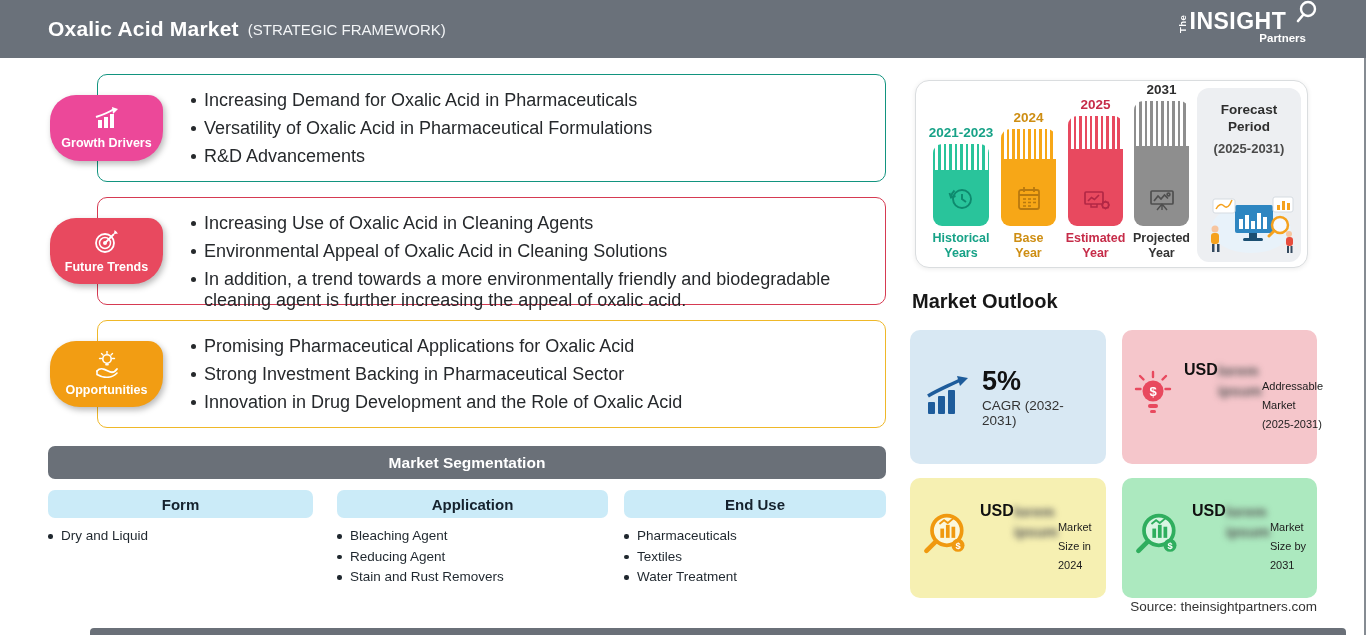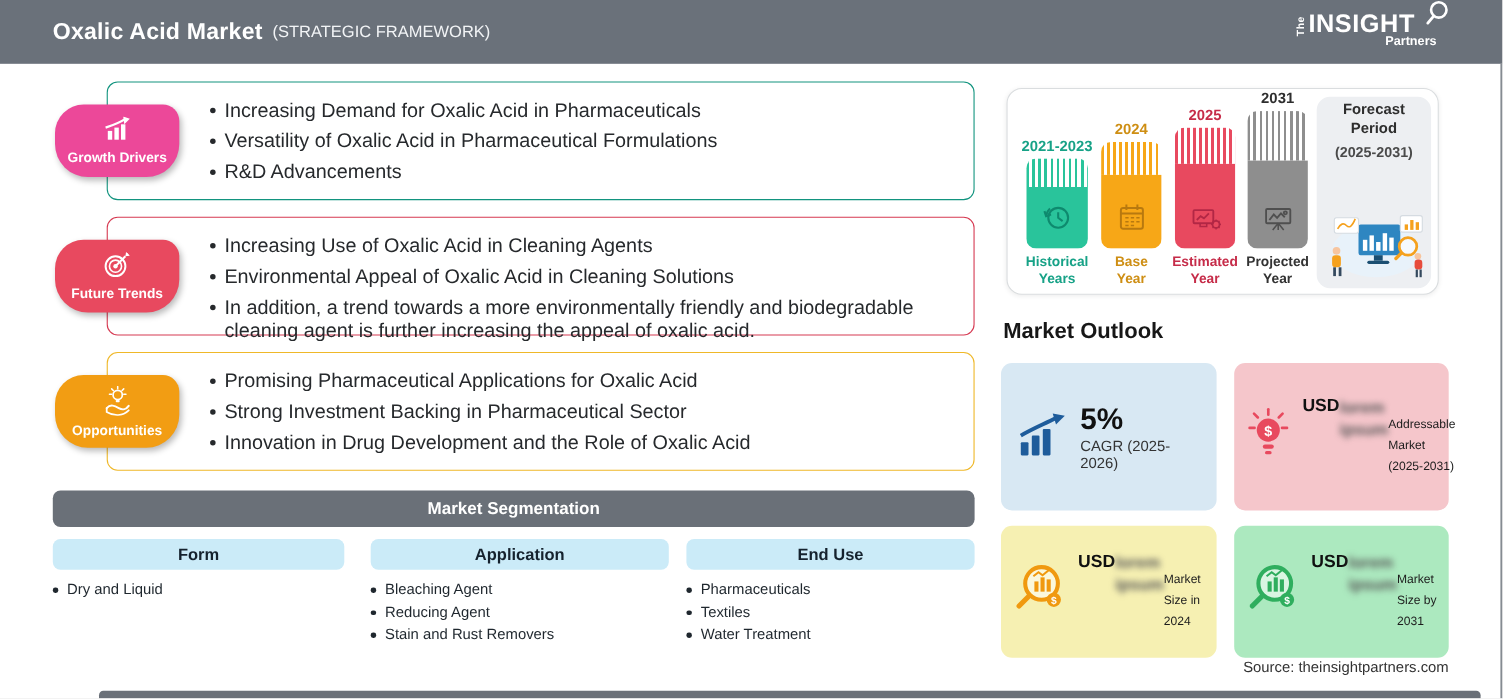--- a/index.html
+++ b/index.html
@@ -69,21 +69,21 @@
   #year-hist { left:4px;   width:82px; top:44px; color:#17A287; }
   #year-base { left:85px;  width:55px; top:29px; color:#CE8E13; }
   #year-est  { left:152px; width:55px; top:16px; color:#C62C49; }
   #year-proj { left:218px; width:55px; top:1px;  color:#2E2E2E; }
   .tl-cap { position:absolute; top:150px; font-weight:bold; font-size:12.5px; line-height:15px; text-align:center; }
   #cap-hist { left:10px;  width:70px; color:#17A287; }
   #cap-base { left:85px;  width:55px; color:#CE8E13; }
   #cap-est  { left:147px; width:65px; color:#C62C49; }
   #cap-proj { left:213px; width:65px; color:#333333; }
   #forecast { position:absolute; left:281px; top:7px; width:104px; height:174px; background:#EDEFF2; border-radius:12px; text-align:center; }
-  .fc-title { margin-top:3px; font-weight:bold; font-size:13.5px; color:#2E2E2E; line-height:17px; padding:0 14px; }
+  .fc-title { margin-top:13px; font-weight:bold; font-size:13.5px; color:#2E2E2E; line-height:17px; padding:0 14px; }
   .fc-range { margin-top:6px; font-weight:bold; font-size:13px; color:#4A4A4A; }
   .fc-illu { position:absolute; left:4px; bottom:3px; }
   
   #outlook-heading { position:absolute; left:912px; top:290px; font-size:20px; font-weight:bold; color:#171717; }
   .ol-card { position:absolute; border-radius:10px; }
   #card-cagr { left:910px; top:330px; width:196px; height:134px; background:#D8E8F3; }
   #card-addr { left:1122px; top:330px; width:195px; height:134px; background:#F5C6CB; }
   #card-2024 { left:910px; top:478px; width:196px; height:120px; background:#F6F0B2; }
   #card-2031 { left:1122px; top:478px; width:195px; height:120px; background:#ACE9BF; }
   .cagr-inner { display:flex; align-items:center; gap:10px; height:100%; padding:0 10px 0 14px; }
@@ -324,21 +324,21 @@
               <rect x="4" y="28" width="7" height="12" rx="1"></rect>
               <rect x="14" y="22" width="7" height="18" rx="1"></rect>
               <rect x="24" y="16" width="7" height="24" rx="1"></rect>
             </g>
             <path d="M4 22 C14 16 24 12 36 6" stroke="#1E5C9B" stroke-width="3.5" fill="none"></path>
             <polygon points="33,2 44,4 36,12" fill="#1E5C9B"></polygon>
           </svg>
       </span>
       <div>
         <div class="cagr-value">5%</div>
-        <div class="cagr-label">CAGR (2025-2026)</div>
+        <div class="cagr-label">CAGR (2032-2031)</div>
       </div>
     </div>
   </div>
 
   <div class="ol-card" id="card-addr">
     <div class="usd-inner">
       <span>
         <svg width="46" height="50" viewBox="0 0 44 50">
             <g stroke="#E8495E" stroke-width="2.4" stroke-linecap="round">
               <line x1="22" y1="2" x2="22" y2="7"></line>

